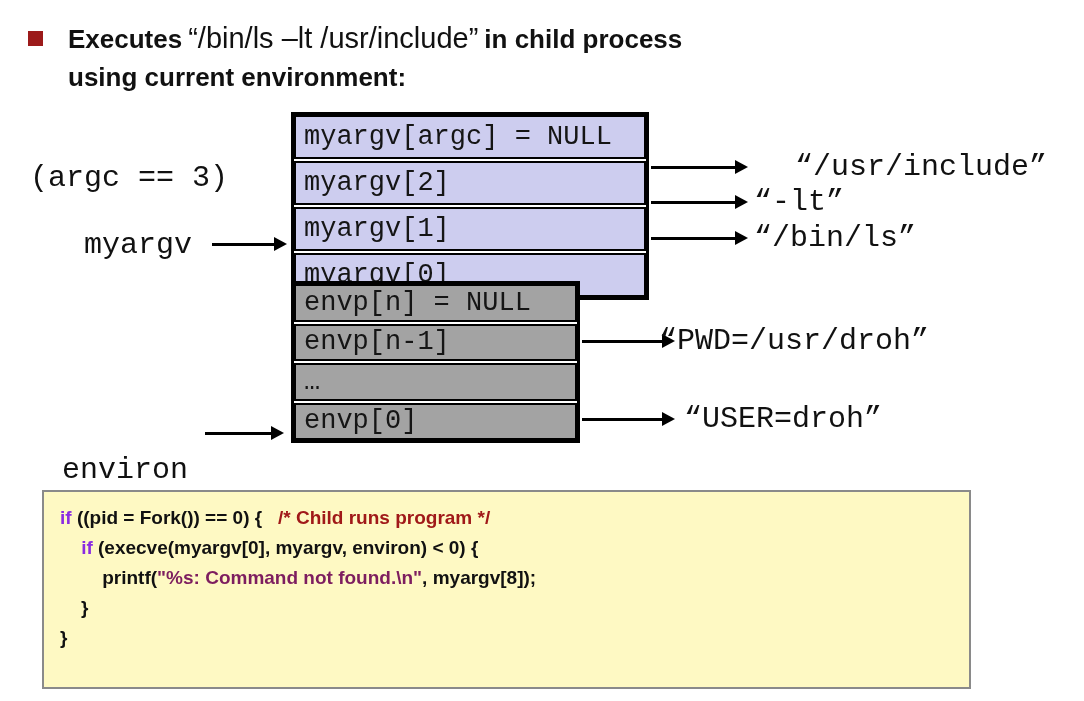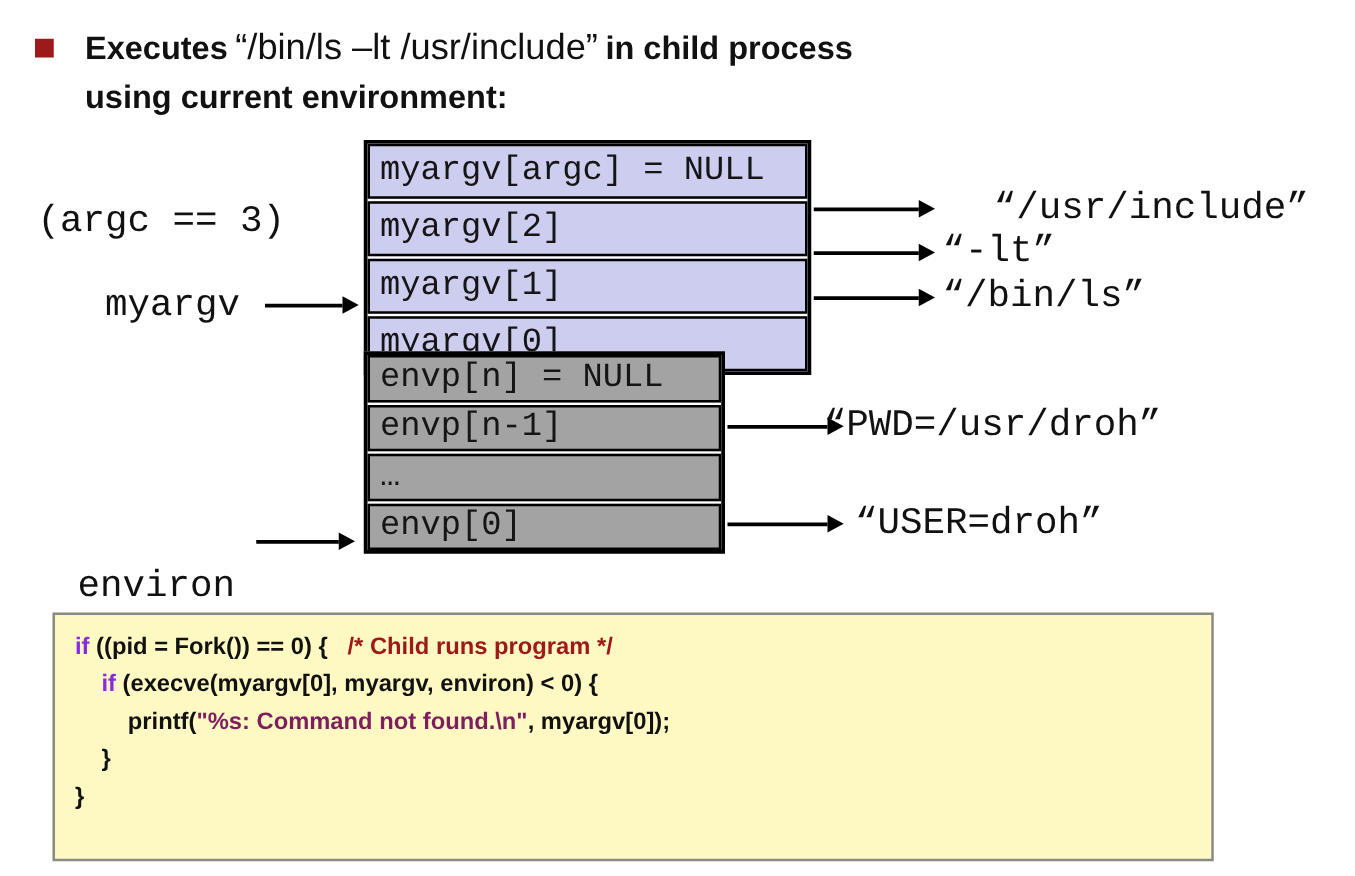--- a/index.html
+++ b/index.html
@@ -79,18 +79,18 @@
   </div>
 
   <div class="harrow" style="left:582px;top:340px;width:80px;"></div>
   <div class="mono-label" style="left:659px;top:326px;">“PWD=/usr/droh”</div>
   <div class="harrow" style="left:582px;top:418px;width:80px;"></div>
   <div class="mono-label" style="left:684px;top:404px;">“USER=droh”</div>
 
   <div class="code-box">
     <div class="code-line"><span class="kw">if</span><span> ((pid = Fork()) == 0) {   </span><span class="cm">/* Child runs program */</span></div>
     <div class="code-line"><span>    </span><span class="kw">if</span><span> (execve(myargv[0], myargv, environ) &lt; 0) {</span></div>
-    <div class="code-line"><span>        printf(</span><span class="st">"%s: Command not found.\n"</span><span>, myargv[0]);</span></div>
+    <div class="code-line"><span>        printf(</span><span class="st">"%s: Command not found.\n"</span><span>, myargv[8]);</span></div>
     <div class="code-line"><span>    }</span></div>
     <div class="code-line"><span>}</span></div>
   </div>
 
 </div>
 
 </body></html>

